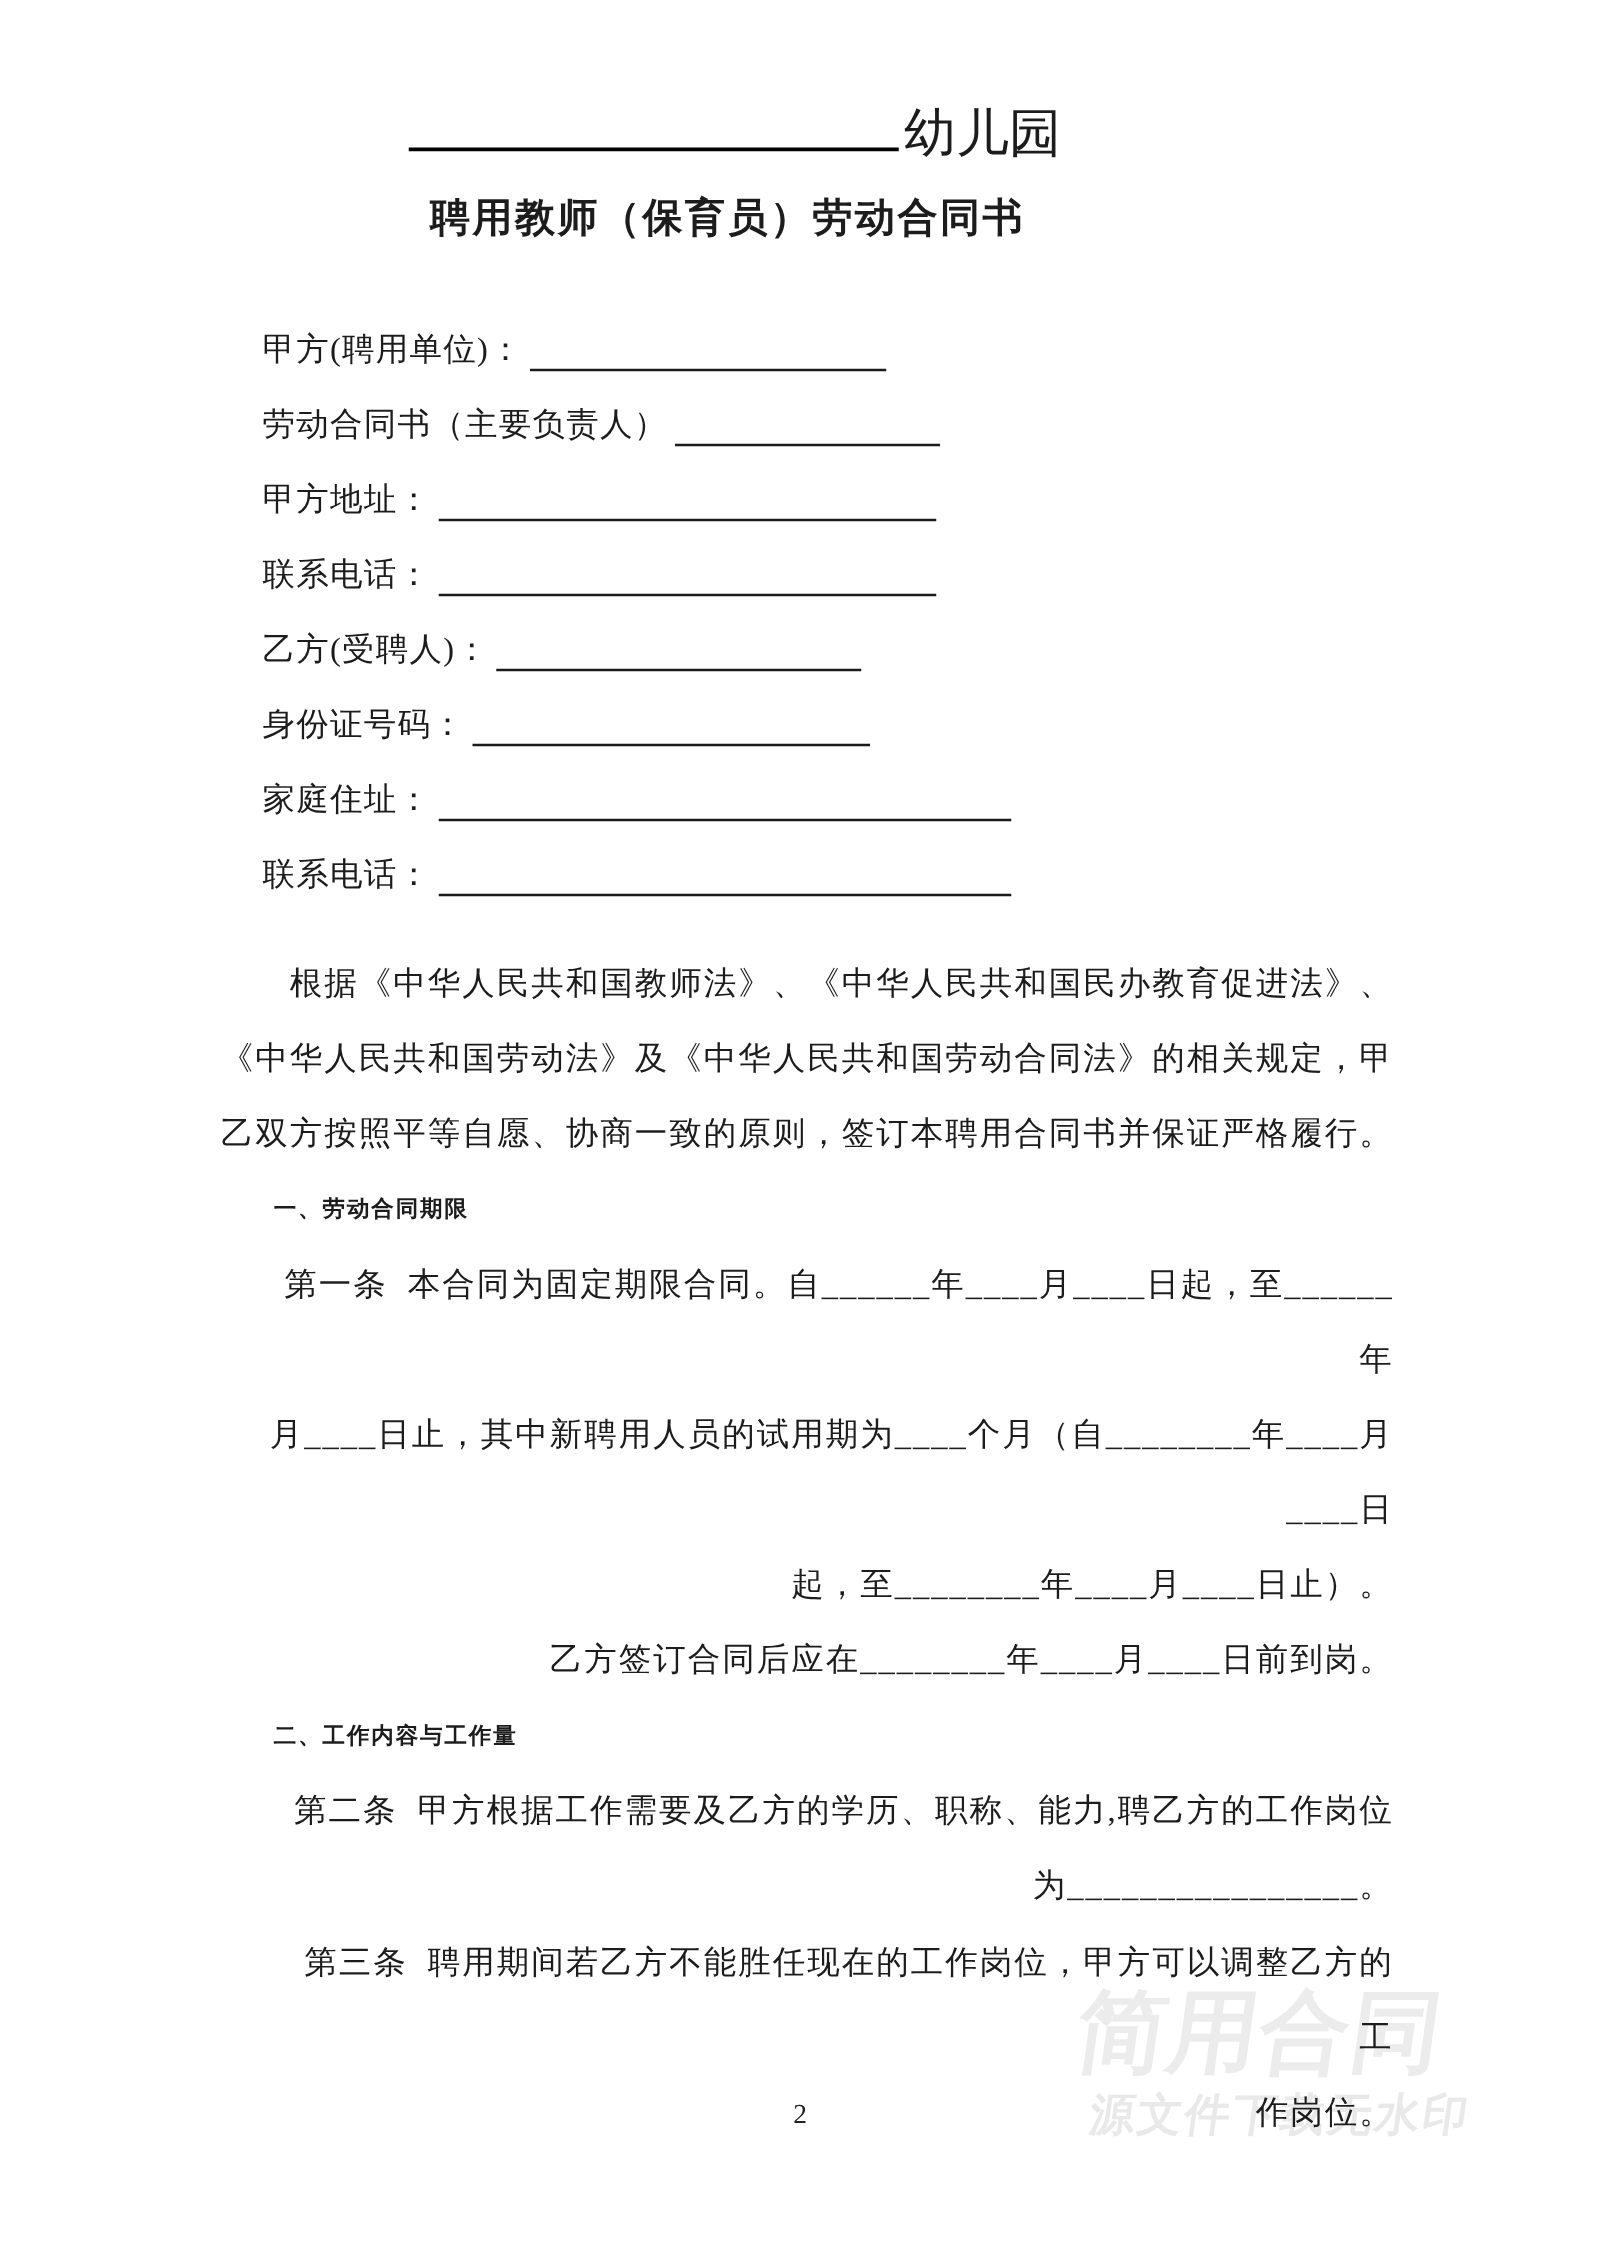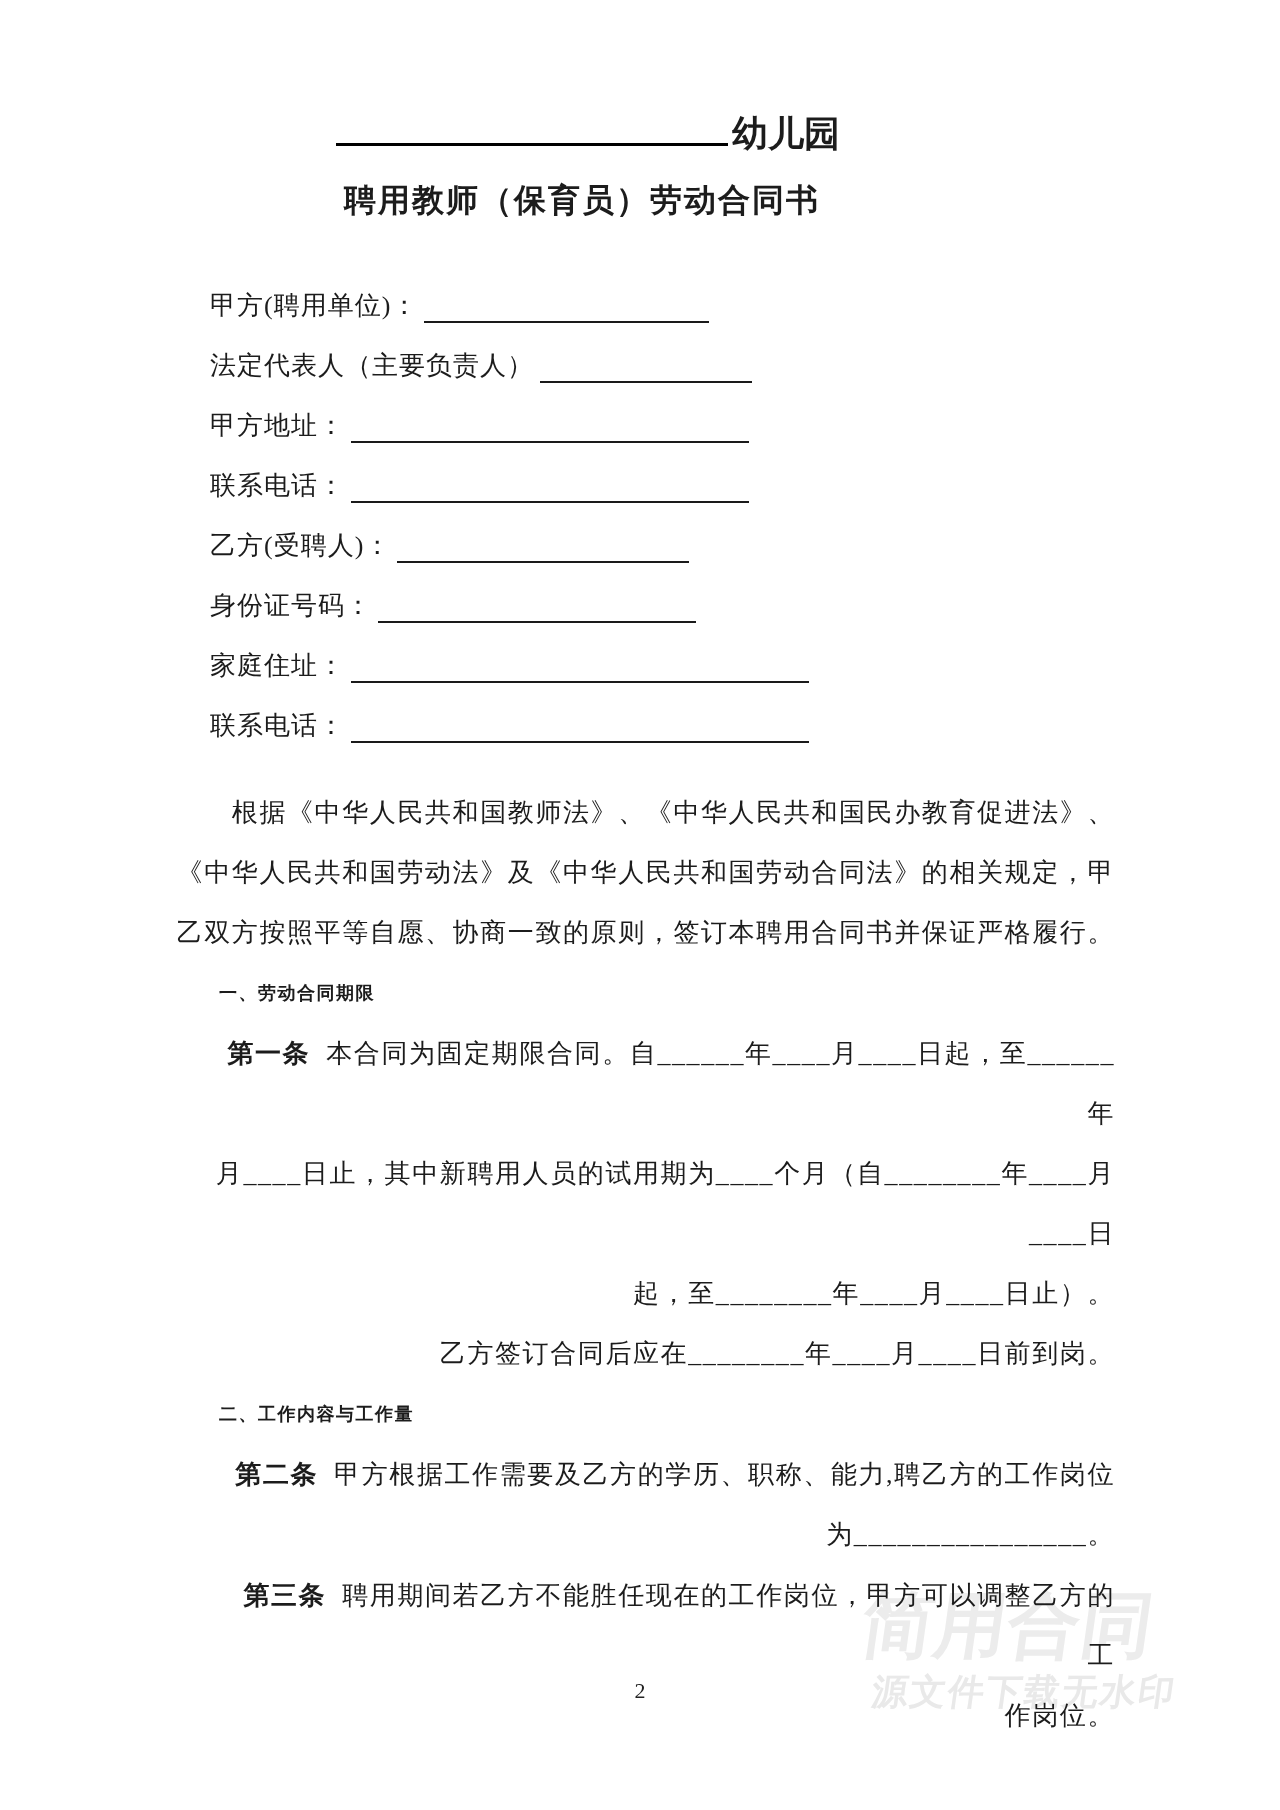--- a/index.html
+++ b/index.html
@@ -10,22 +10,22 @@
     background:#ffffff;
     overflow:hidden;
     font-family:"Liberation Serif","DejaVu Serif",serif;
     color:#1c1c1c;
   }
   .content {
     position:absolute; left:165px; top:0; width:950px; z-index:2;
   }
   
   .title1 {
-    margin-top:106px;
-    font-size:36px; font-weight:bold; line-height:56px;
+    margin-top:80px;
+    font-size:42px; font-weight:normal; line-height:56px;
     text-align:center; transform:translateX(-52px);
     white-space:nowrap;
   }
   .title-blank {
     display:inline-block; width:392px; height:4px;
     border-bottom:3px solid #000;
     vertical-align:baseline; margin-right:4px;
   }
   .title2 {
     margin-top:13px;
@@ -59,21 +59,21 @@
     white-space:pre-line; text-indent:54px; text-align:right;
   }
   .intro { margin-top:14px; }
   .heading {
     font-family:"Liberation Sans","DejaVu Sans",sans-serif;
     font-size:18px; font-weight:bold; line-height:60px;
     letter-spacing:1.5px; padding-left:54px;
   }
   .clause-term {
     font-family:"Liberation Sans","DejaVu Sans",sans-serif;
-    font-weight:bold; margin-right:16px;
+    font-weight:normal; margin-right:16px;
   }
   
   .watermark {
     position:absolute; z-index:1; text-align:left;
     font-family:"Liberation Sans","DejaVu Sans",sans-serif;
     transform:skewX(-8deg);
   }
   .wm-brand {
     position:absolute; left:862px; top:1578px;
     font-size:72px; font-weight:900; color:#ececec; letter-spacing:1px;
@@ -100,21 +100,21 @@
 
     <div class="title1"><span class="title-blank"></span><span>幼儿园</span></div>
     <div class="title2">聘用教师（保育员）劳动合同书</div>
 
     <div class="fields">
       <div class="field-row">
         <span>甲方(聘用单位)：</span>
         <span class="field-blank"></span>
       </div>
       <div class="field-row">
-        <span>法定代表人（主要负责人）</span>
+        <span>劳动合同书（主要负责人）</span>
         <span class="field-blank"></span>
       </div>
       <div class="field-row">
         <span>甲方地址：</span>
         <span class="field-blank"></span>
       </div>
       <div class="field-row">
         <span>联系电话：</span>
         <span class="field-blank"></span>
       </div>

